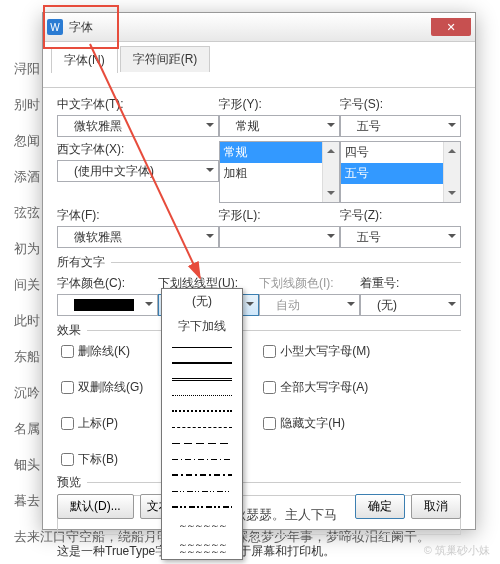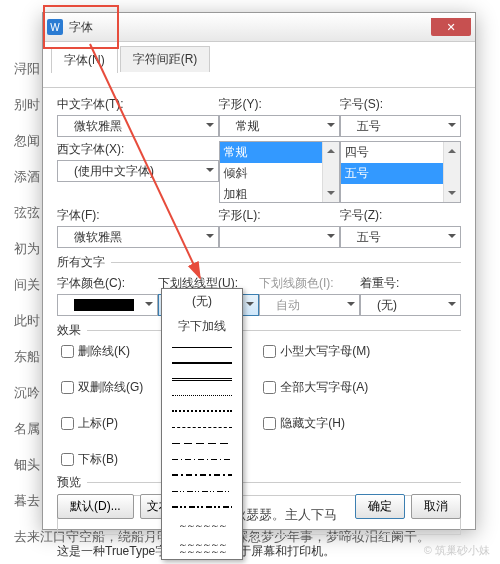--- a/index.html
+++ b/index.html
@@ -106,21 +106,20 @@
     <div class="row">
       <div class="field" style="flex:1.2">
         <label>西文字体(X):</label>
         <div class="combo">
             <span>(使用中文字体)</span>
           </div>
       </div>
       <div class="field" style="flex:.9">
         <div class="listbox">
           <div class="item sel">常规</div>
-          <div class="item">倾斜</div>
           <div class="item">加粗</div>
           <div class="scroll"></div>
         </div>
       </div>
       <div class="field" style="flex:.9">
         <div class="listbox">
           <div class="item">四号</div>
           <div class="item sel">五号</div>
           <div class="scroll"></div>
         </div>

